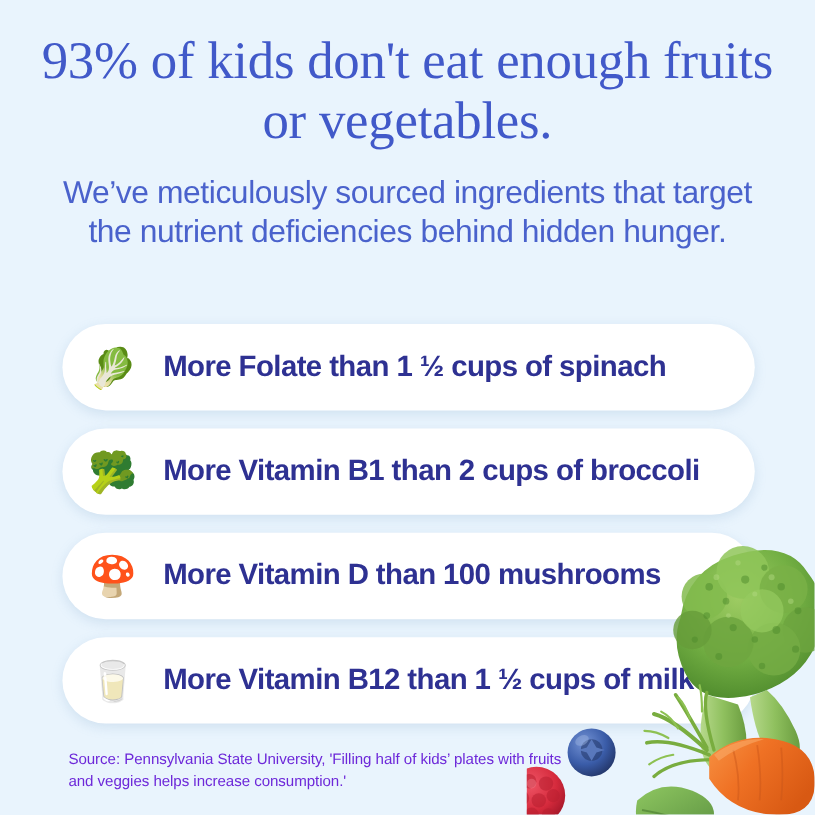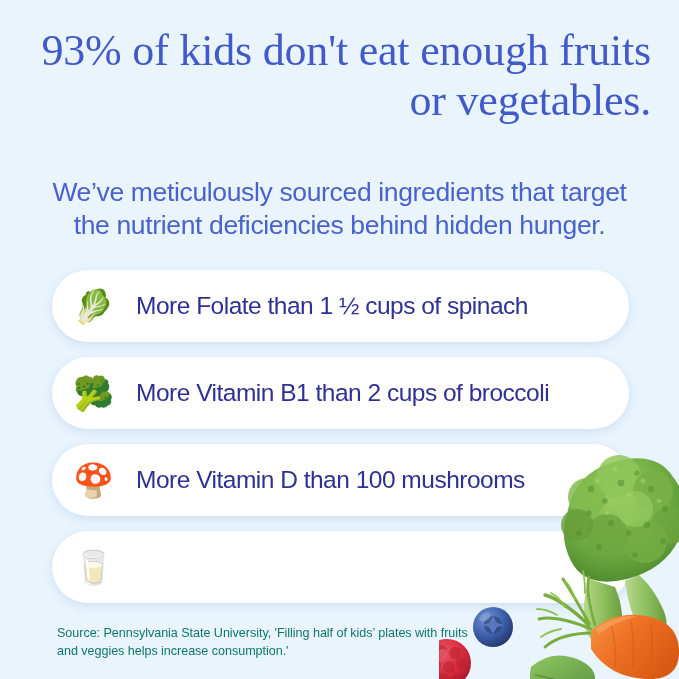--- a/index.html
+++ b/index.html
@@ -23,21 +23,21 @@
     background: #e9f4fd;
     overflow: hidden;
   }
 
   
   .headline {
     position: absolute;
     top: 26px;
     left: 28px;
     width: 623px;
-    text-align: right;
+    text-align: center;
     font-family: "Liberation Serif", "DejaVu Serif", serif;
     font-size: 44px;
     line-height: 1.13;
     font-weight: 400;
     color: #4159c9;
     letter-spacing: -0.2px;
   }
 
   
   .subtitle {
@@ -45,21 +45,20 @@
     top: 144px;
     left: 36px;
     width: 607px;
     text-align: center;
     font-family: "Liberation Sans", sans-serif;
     font-size: 26.5px;
     line-height: 1.26;
     font-weight: 400;
     color: #4a62cc;
     letter-spacing: -0.35px;
-    margin-top: 32px;
   }
 
   
   .cards {
     position: absolute;
     top: 270px;
     left: 52px;
     width: 577px;
   }
 
@@ -80,36 +79,36 @@
     text-align: center;
     font-size: 33px;
     line-height: 1;
     font-family: "DejaVu Sans", sans-serif;
     user-select: none;
   }
 
   .card-label {
     font-family: "Liberation Sans", sans-serif;
     font-size: 24.5px;
-    font-weight: normal;
+    font-weight: bold;
     color: #2e3192;
     letter-spacing: -0.5px;
     white-space: nowrap;
   }
 
   
   .source {
     position: absolute;
     top: 624px;
     left: 57px;
     width: 430px;
     font-family: "Liberation Sans", sans-serif;
     font-size: 12.6px;
     line-height: 1.45;
-    color: #0f766e;
+    color: #6d28d9;
     letter-spacing: -0.05px;
   }
 
   
   .produce {
     position: absolute;
     right: 0;
     bottom: 0;
     width: 240px;
     height: 250px;
@@ -138,20 +137,21 @@
       <span class="card-label">More Vitamin B1 than 2 cups of broccoli</span>
     </div>
 
     <div class="card">
       <span class="card-icon">🍄</span>
       <span class="card-label">More Vitamin D than 100 mushrooms</span>
     </div>
 
     <div class="card">
       <span class="card-icon">🥛</span>
+      <span class="card-label">More Vitamin B12 than 1 ½ cups of milk</span>
     </div>
 
   </div>
 
   <div class="source">Source: Pennsylvania State University, 'Filling half of kids’ plates with fruits and veggies helps increase consumption.'</div>
 
   <div class="produce">
     <svg viewBox="0 0 240 250" xmlns="http://www.w3.org/2000/svg">
       <defs>
         <radialGradient id="brocG" cx="42%" cy="32%" r="72%">

